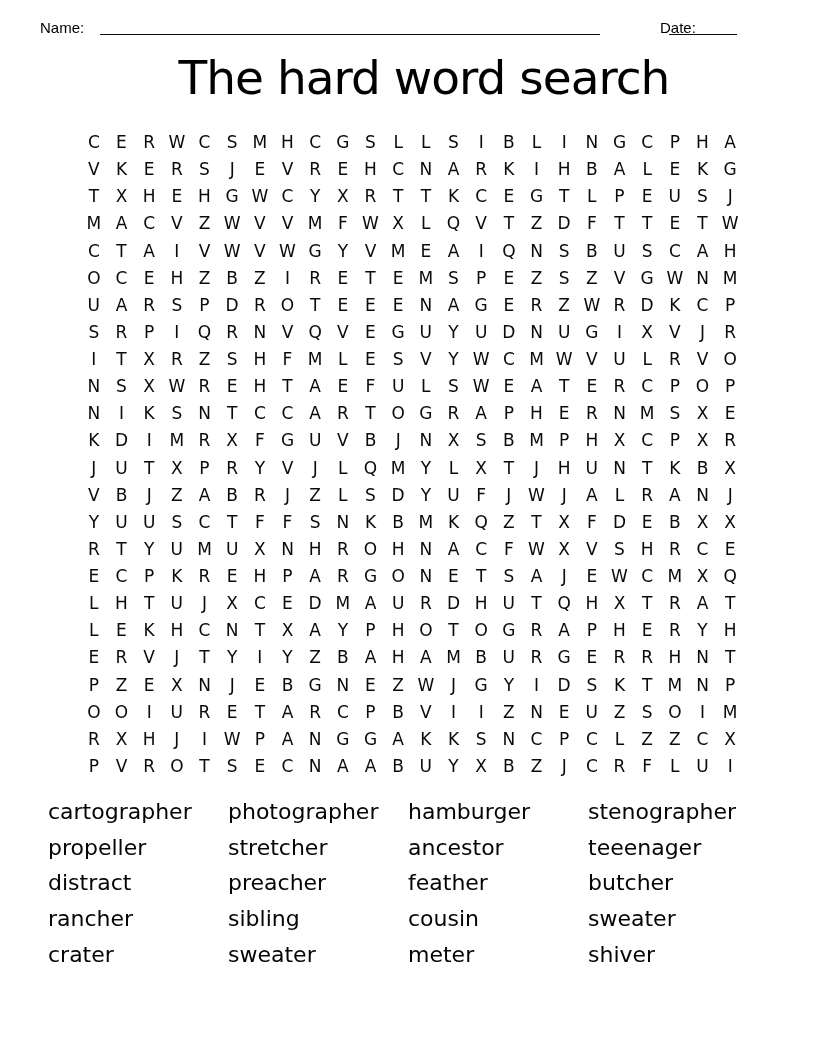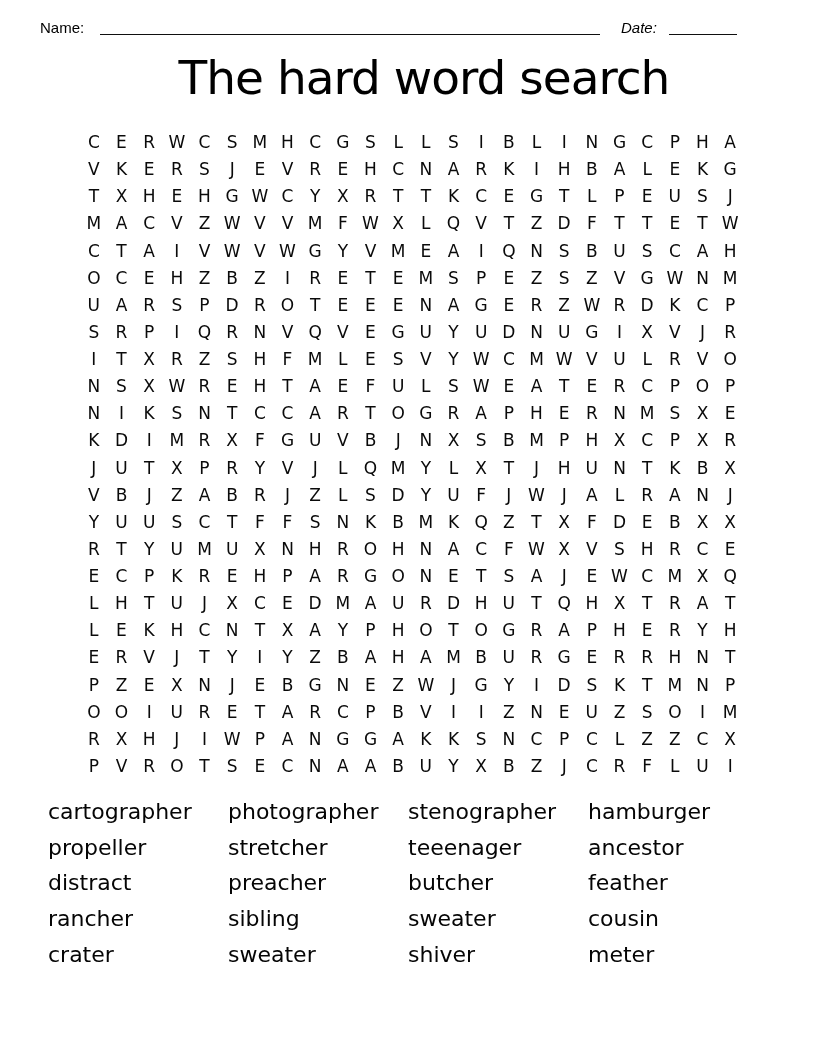--- a/index.html
+++ b/index.html
@@ -17,21 +17,21 @@
   
   .hdr-label {
     position: absolute;
     top: 1px;
     font-family: "Liberation Sans", sans-serif;
     font-size: 15px;
     color: #000;
     white-space: nowrap;
   }
   .name-label { left: 40px; }
-  .date-label { left: 621px; font-style: italic; }
+  .date-label { left: 660px; }
   .blank-line {
     position: absolute;
     top: 0px;
     height: 16px;
     border-bottom: 1.5px solid #0f0f0f;
   }
   .name-line { left: 100px; width: 500px; }
   .date-line { left: 669px; width: 68px; }
 
   
@@ -688,28 +688,28 @@
         <div class="word-item">crater</div>
       </div>
       <div class="word-col">
         <div class="word-item">photographer</div>
         <div class="word-item">stretcher</div>
         <div class="word-item">preacher</div>
         <div class="word-item">sibling</div>
         <div class="word-item">sweater</div>
       </div>
       <div class="word-col">
+        <div class="word-item">hamburger</div>
+        <div class="word-item">ancestor</div>
+        <div class="word-item">feather</div>
+        <div class="word-item">cousin</div>
+        <div class="word-item">meter</div>
+      </div>
+      <div class="word-col">
         <div class="word-item">stenographer</div>
         <div class="word-item">teeenager</div>
         <div class="word-item">butcher</div>
         <div class="word-item">sweater</div>
         <div class="word-item">shiver</div>
       </div>
-      <div class="word-col">
-        <div class="word-item">hamburger</div>
-        <div class="word-item">ancestor</div>
-        <div class="word-item">feather</div>
-        <div class="word-item">cousin</div>
-        <div class="word-item">meter</div>
-      </div>
     </div>
 
 </div>
 
 </body></html>

